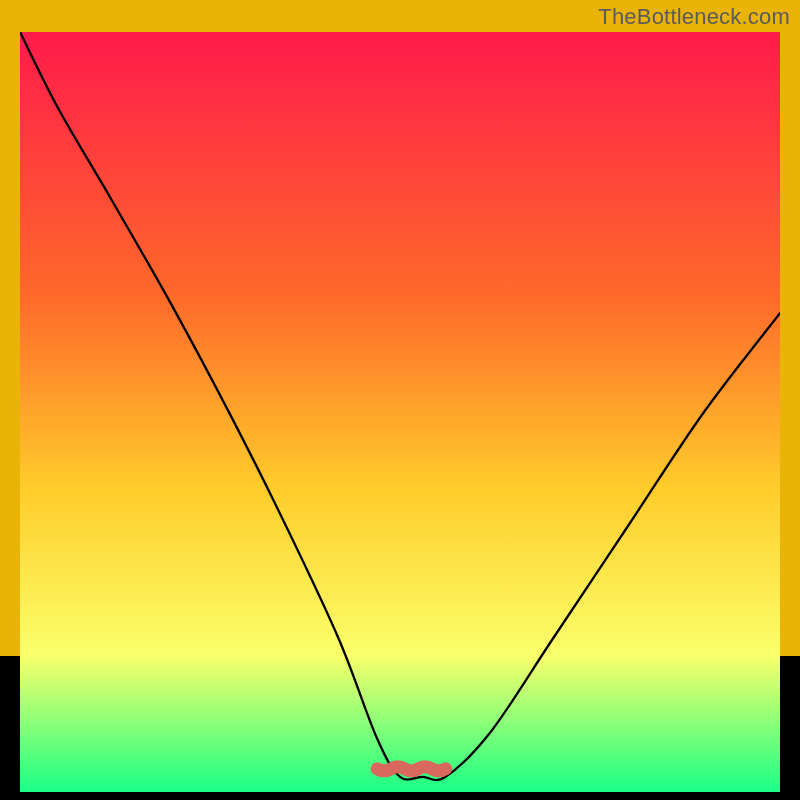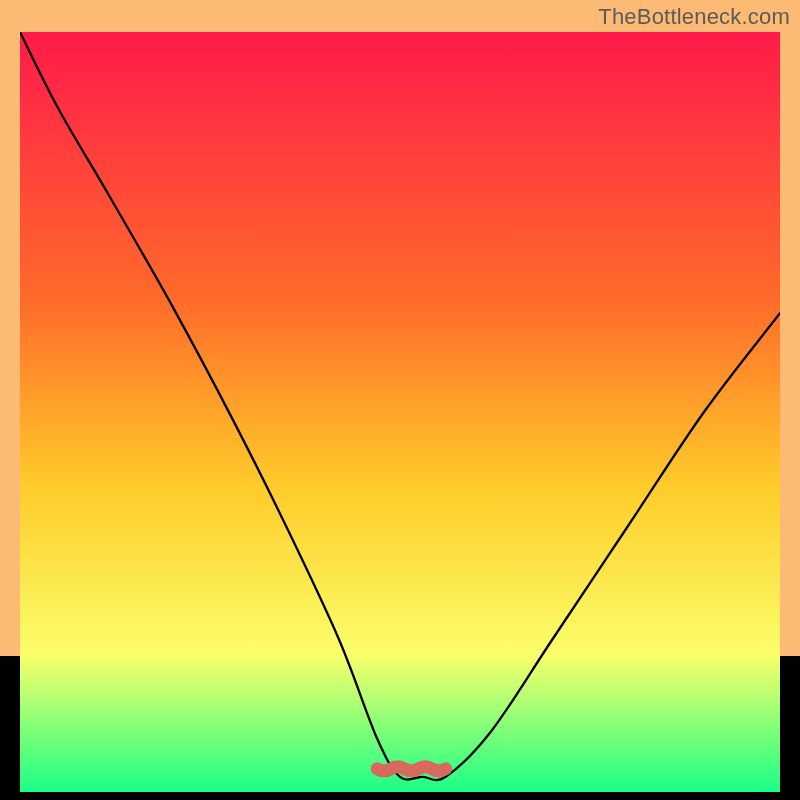--- a/index.html
+++ b/index.html
@@ -7,21 +7,21 @@
     padding: 0;
     width: 800px;
     height: 800px;
     background: #000000;
     overflow: hidden;
   }
   .frame {
     position: relative;
     width: 800px;
     height: 656px;
-    background: #fdba74;
+    background: #eab308;
   }
   .watermark {
     position: absolute;
     top: 4px;
     right: 10px;
     color: #5b5b5b;
     font-family: Arial, Helvetica, sans-serif;
     font-size: 22px;
     letter-spacing: 0.2px;
   }

